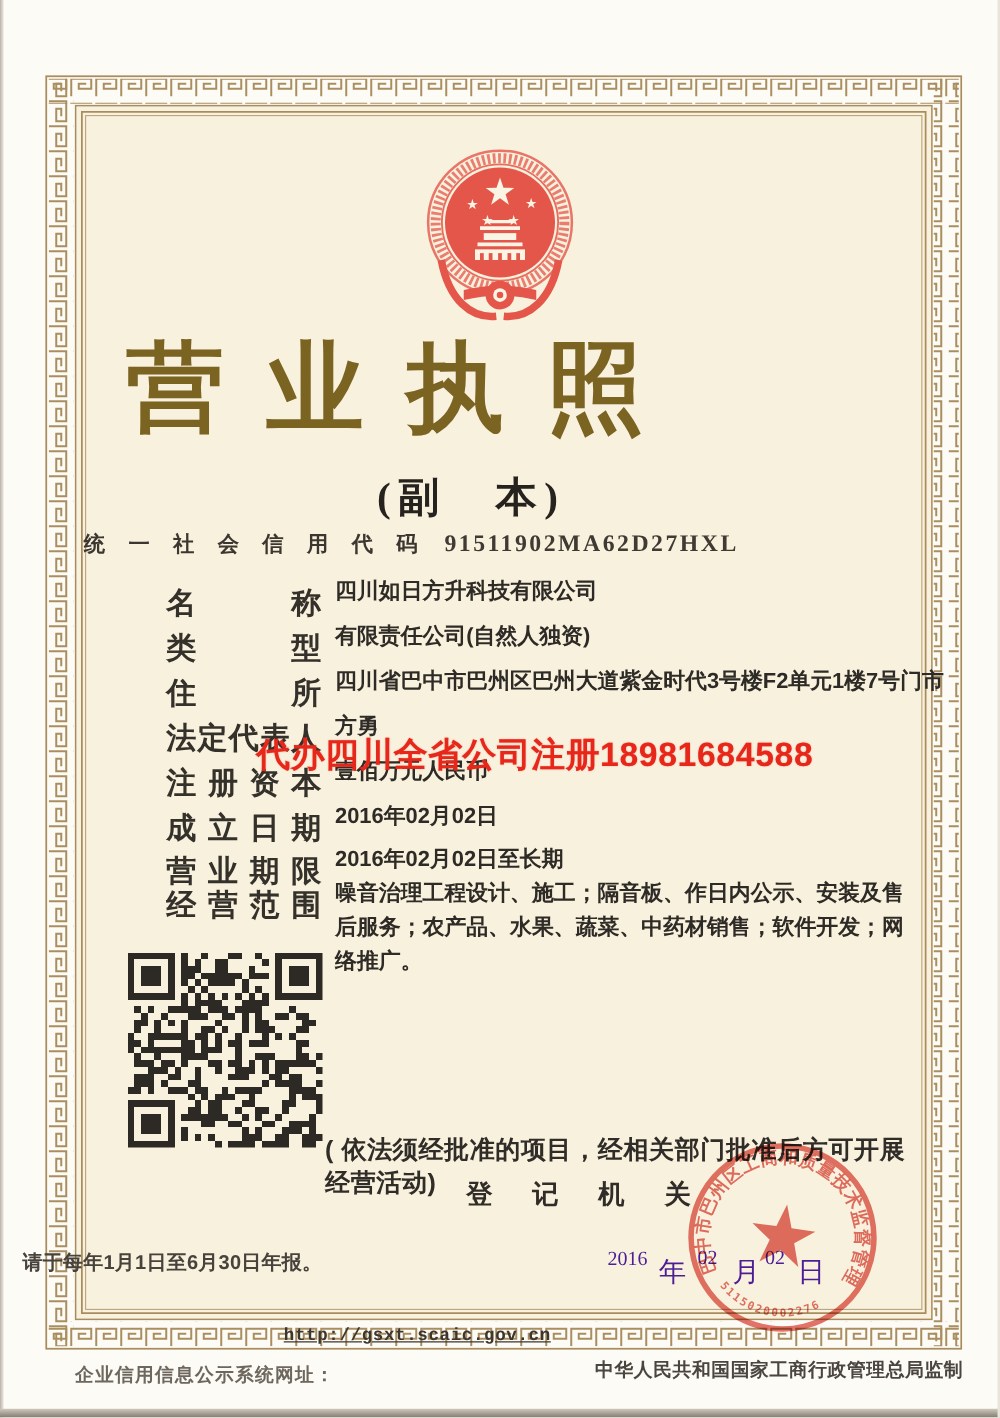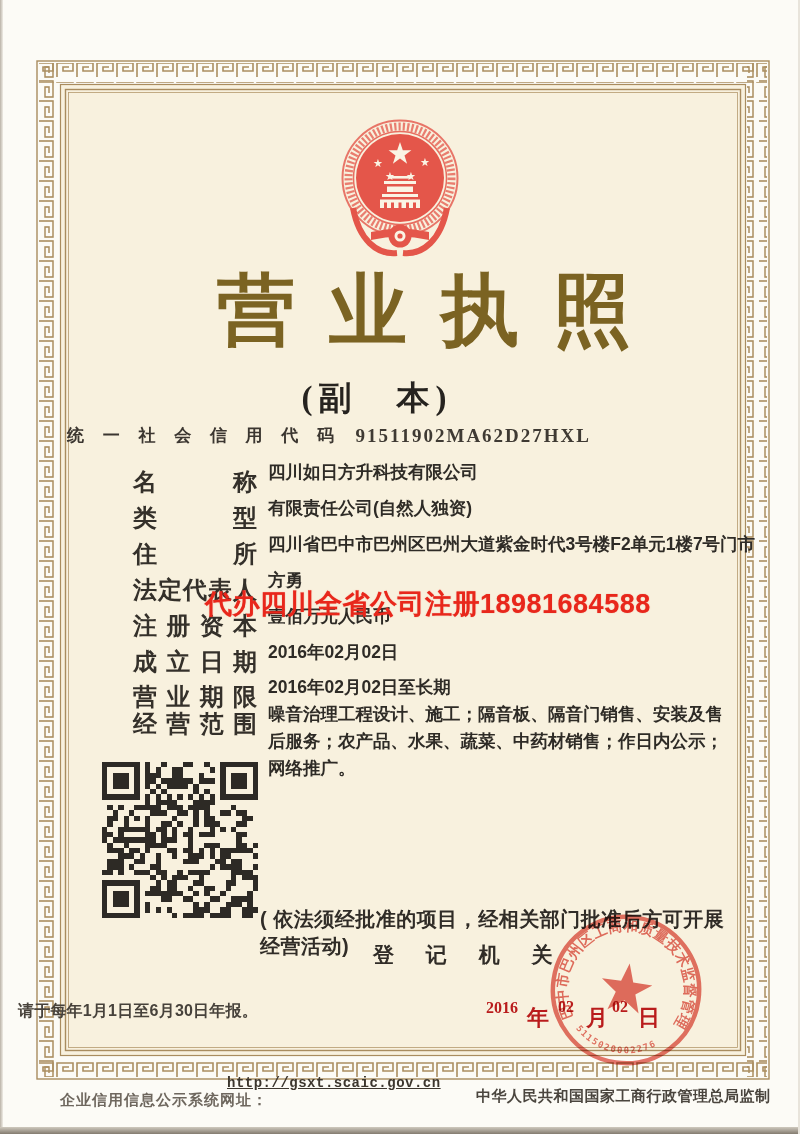--- a/index.html
+++ b/index.html
@@ -12,23 +12,23 @@
   
   .edge-left{position:absolute;left:0;top:0;width:3px;height:1134px;background:linear-gradient(90deg,#b9b2a7,#efece5);z-index:50;}
   .edge-bottom{position:absolute;left:0;top:1127px;width:800px;height:7px;background:linear-gradient(180deg,#cfc9be,#837b6f);z-index:50;}
   .edge-right{position:absolute;right:0;top:0;width:2px;height:1134px;background:#e8e4db;z-index:50;}
 
   .frame-svg{position:absolute;left:36px;top:60px;z-index:1;}
 
   .emblem{position:absolute;left:337px;top:114px;width:126px;height:152px;z-index:6;}
 
   .title{
-    position:absolute;left:67px;top:270px;width:672px;text-align:center;
+    position:absolute;left:67px;top:270px;width:672px;
     font-family:"Liberation Serif",serif;font-weight:900;font-size:78px;line-height:1.05;
-    color:#7b6322;letter-spacing:34px;text-indent:34px;z-index:6;padding-left:21px;
+    color:#7b6322;letter-spacing:34px;text-indent:34px;z-index:6;
   }
   .subtitle{
     position:absolute;left:67px;top:376px;width:620px;text-align:center;
     font-family:"Liberation Serif",serif;font-weight:700;font-size:33px;color:#26231f;
     letter-spacing:6px;z-index:6;
   }
   .credit-line{
     position:absolute;left:67px;top:424px;width:772px;text-align:left;z-index:6;
     color:#3b3630;white-space:nowrap;
   }
@@ -56,38 +56,38 @@
 
   .approval-note{
     position:absolute;left:260px;top:906px;width:470px;z-index:6;
     font-size:20px;font-weight:700;color:#302c27;letter-spacing:0.5px;
   }
   .registrar{
     position:absolute;left:373px;top:941px;z-index:6;
     font-size:21px;font-weight:700;color:#302c27;letter-spacing:13px;white-space:nowrap;
   }
 
-  .date-part{position:absolute;z-index:7;color:#b91c1c;font-weight:700;}
+  .date-part{position:absolute;z-index:7;color:#4c1d95;font-weight:400;}
   .d-num{font-family:"Liberation Serif",serif;font-size:16px;}
   .d-unit{font-size:22px;}
 
   .seal{position:absolute;left:542px;top:906px;width:168px;height:168px;z-index:8;mix-blend-mode:multiply;opacity:.85;}
 
   .annual-note{
     position:absolute;left:18px;top:1000px;width:250px;z-index:10;
     font-size:16px;font-weight:700;color:#47423b;line-height:21.5px;letter-spacing:0.2px;
   }
   .credit-site-label{
     position:absolute;left:60px;top:1091px;z-index:10;
     font-size:15px;font-weight:600;color:#6e675e;letter-spacing:1px;
   }
   .credit-site-url{
     position:absolute;left:227px;top:1061px;z-index:10;
     font-family:"Liberation Mono",monospace;font-size:14px;font-weight:700;color:#3c362e;
-    text-decoration:underline;letter-spacing:0.5px;margin-top:14px;
+    text-decoration:underline;letter-spacing:0.5px;
   }
   .issuer{
     position:absolute;left:476px;top:1087px;z-index:10;
     font-size:15px;font-weight:600;color:#4a453e;letter-spacing:0.5px;white-space:nowrap;
   }
 </style>
 </head>
 <body>
 
 <div class="edge-left"></div>
@@ -217,21 +217,21 @@
     </span>
   <span class="f-value nowrap">2016年02月02日至长期</span>
 </div>
 <div class="field-row" style="top:708px">
   <span class="f-label">
       <span>经</span>
       <span>营</span>
       <span>范</span>
       <span>围</span>
     </span>
-  <span class="f-value">噪音治理工程设计、施工；隔音板、隔音门销售、安装及售后服务；农产品、水果、蔬菜、中药材销售；作日内公示；网络推广。</span>
+  <span class="f-value">噪音治理工程设计、施工；隔音板、作日内公示、安装及售后服务；农产品、水果、蔬菜、中药材销售；软件开发；网络推广。</span>
 </div>
 
 <div class="watermark">代办四川全省公司注册18981684588</div>
 
 <svg class="qr" viewBox="0 0 29 29" shape-rendering="crispEdges">
     <rect x="0" y="0" width="29" height="29" fill="#f8f1de"></rect>
     <rect x="0" y="0" width="1" height="1" fill="#2d2a25"></rect>
     <rect x="1" y="0" width="1" height="1" fill="#2d2a25"></rect>
     <rect x="2" y="0" width="1" height="1" fill="#2d2a25"></rect>
     <rect x="3" y="0" width="1" height="1" fill="#2d2a25"></rect>

